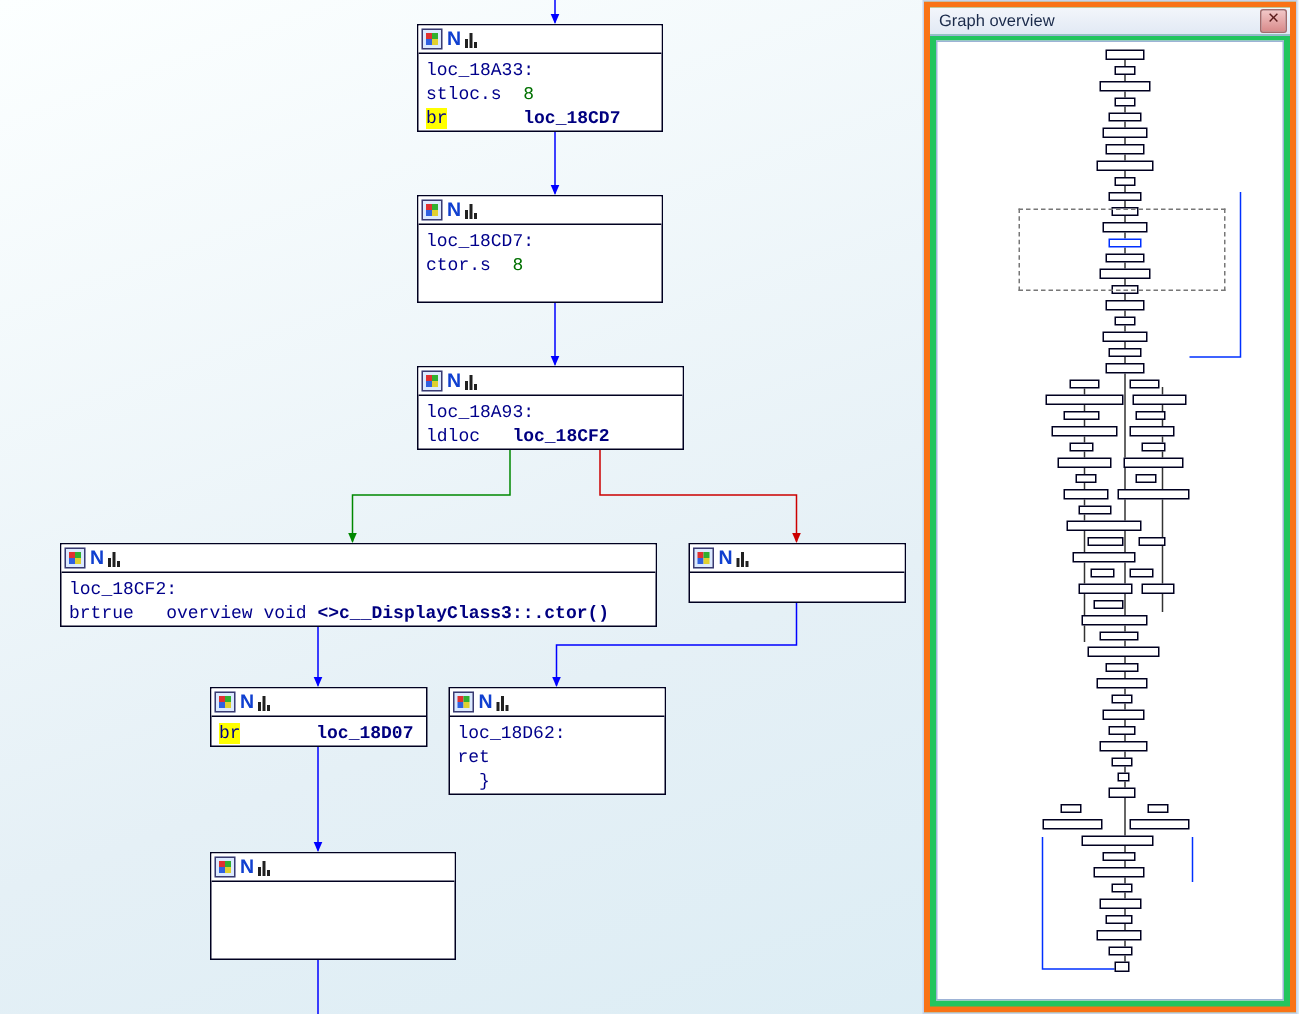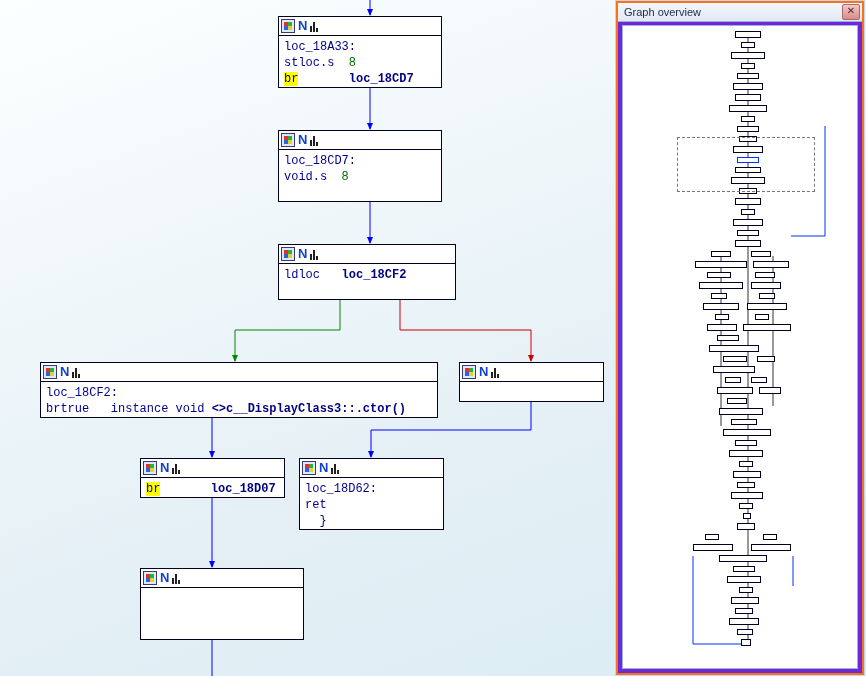--- a/index.html
+++ b/index.html
@@ -10,22 +10,22 @@
   .node{position:absolute;background:#fff;border:1px solid #000020;box-sizing:border-box}
   .node .hdr{height:18px;border-bottom:1px solid #000020;display:flex;align-items:center;
     padding-left:2px;gap:1px;background:#fff}
   .node .body{padding:3px 5px 4px 5px;line-height:16px;white-space:pre}
   .lbl{color:#00008b}
   .op{color:#00008b}
   .num{color:#007000}
   .tgt{color:#000080;font-weight:bold}
   .hl{background:#ffff00}
   .kw{color:#00008b}
-  .ov{position:absolute;box-sizing:border-box;border:2px solid #f97316;
-    background:#6d28d9;outline:1px solid #c7d3ea}
+  .ov{position:absolute;box-sizing:border-box;border:4px solid #f97316;
+    background:#22c55e;outline:1px solid #c7d3ea}
   .ov .titlebar{height:18px;background:linear-gradient(#f3f6fb,#e1e9f4);
     border-bottom:1px solid #9db3d6;display:flex;align-items:center;
     justify-content:space-between;font-family:"Segoe UI",Tahoma,sans-serif;
     font-size:11px;color:#1a2a4a;padding:0 2px 0 6px}
   .ov .titlebar .xbtn{width:16px;height:14px;border:1px solid #a36b6b;
     background:linear-gradient(#f2c7c7,#d88a8a);color:#5a1b1b;font-size:10px;
     line-height:12px;text-align:center;border-radius:2px}
   .ov .inner{position:absolute;left:4px;right:4px;top:22px;bottom:4px;
     background:#fff;border:1px solid #9db3d6;overflow:hidden}
   .mini{position:absolute;background:#fff;border:1px solid #000020;box-sizing:border-box}
@@ -101,59 +101,59 @@
             <span></span>
           </span>
         </span>
         <span class="ico-N">N</span>
         <span class="ico-bars">
           <i style="height:6px"></i>
           <i style="height:10px"></i>
           <i style="height:4px"></i>
         </span>
       </div>
-      <div class="body"><div><span class="lbl">loc_18CD7:</span></div><div><span class="op">void.s  </span><span class="num">8</span></div></div>
+      <div class="body"><div><span class="lbl">loc_18CD7:</span></div><div><span class="op">ctor.s  </span><span class="num">8</span></div></div>
     </div>
     <div class="node" style="left: 278px; top: 244px; width: 178px; height: 56px;">
       <div class="hdr">
         <span class="icon-box">
           <span class="ico-grid">
             <span></span>
             <span></span>
             <span></span>
             <span></span>
           </span>
         </span>
         <span class="ico-N">N</span>
         <span class="ico-bars">
           <i style="height:6px"></i>
           <i style="height:10px"></i>
           <i style="height:4px"></i>
         </span>
       </div>
-      <div class="body"><div><span class="op">ldloc   </span><span class="tgt">loc_18CF2</span></div></div>
+      <div class="body"><div><span class="lbl">loc_18A93:</span></div><div><span class="op">ldloc   </span><span class="tgt">loc_18CF2</span></div></div>
     </div>
     <div class="node" style="left: 40px; top: 362px; width: 398px; height: 56px;">
       <div class="hdr">
         <span class="icon-box">
           <span class="ico-grid">
             <span></span>
             <span></span>
             <span></span>
             <span></span>
           </span>
         </span>
         <span class="ico-N">N</span>
         <span class="ico-bars">
           <i style="height:6px"></i>
           <i style="height:10px"></i>
           <i style="height:4px"></i>
         </span>
       </div>
-      <div class="body"><div><span class="lbl">loc_18CF2:</span></div><div><span class="op">brtrue   </span><span class="kw">instance void </span><span class="tgt">&lt;&gt;c__DisplayClass3::.ctor()</span></div></div>
+      <div class="body"><div><span class="lbl">loc_18CF2:</span></div><div><span class="op">brtrue   </span><span class="kw">overview void </span><span class="tgt">&lt;&gt;c__DisplayClass3::.ctor()</span></div></div>
     </div>
     <div class="node" style="left: 459px; top: 362px; width: 145px; height: 40px;">
       <div class="hdr">
         <span class="icon-box">
           <span class="ico-grid">
             <span></span>
             <span></span>
             <span></span>
             <span></span>
           </span>

